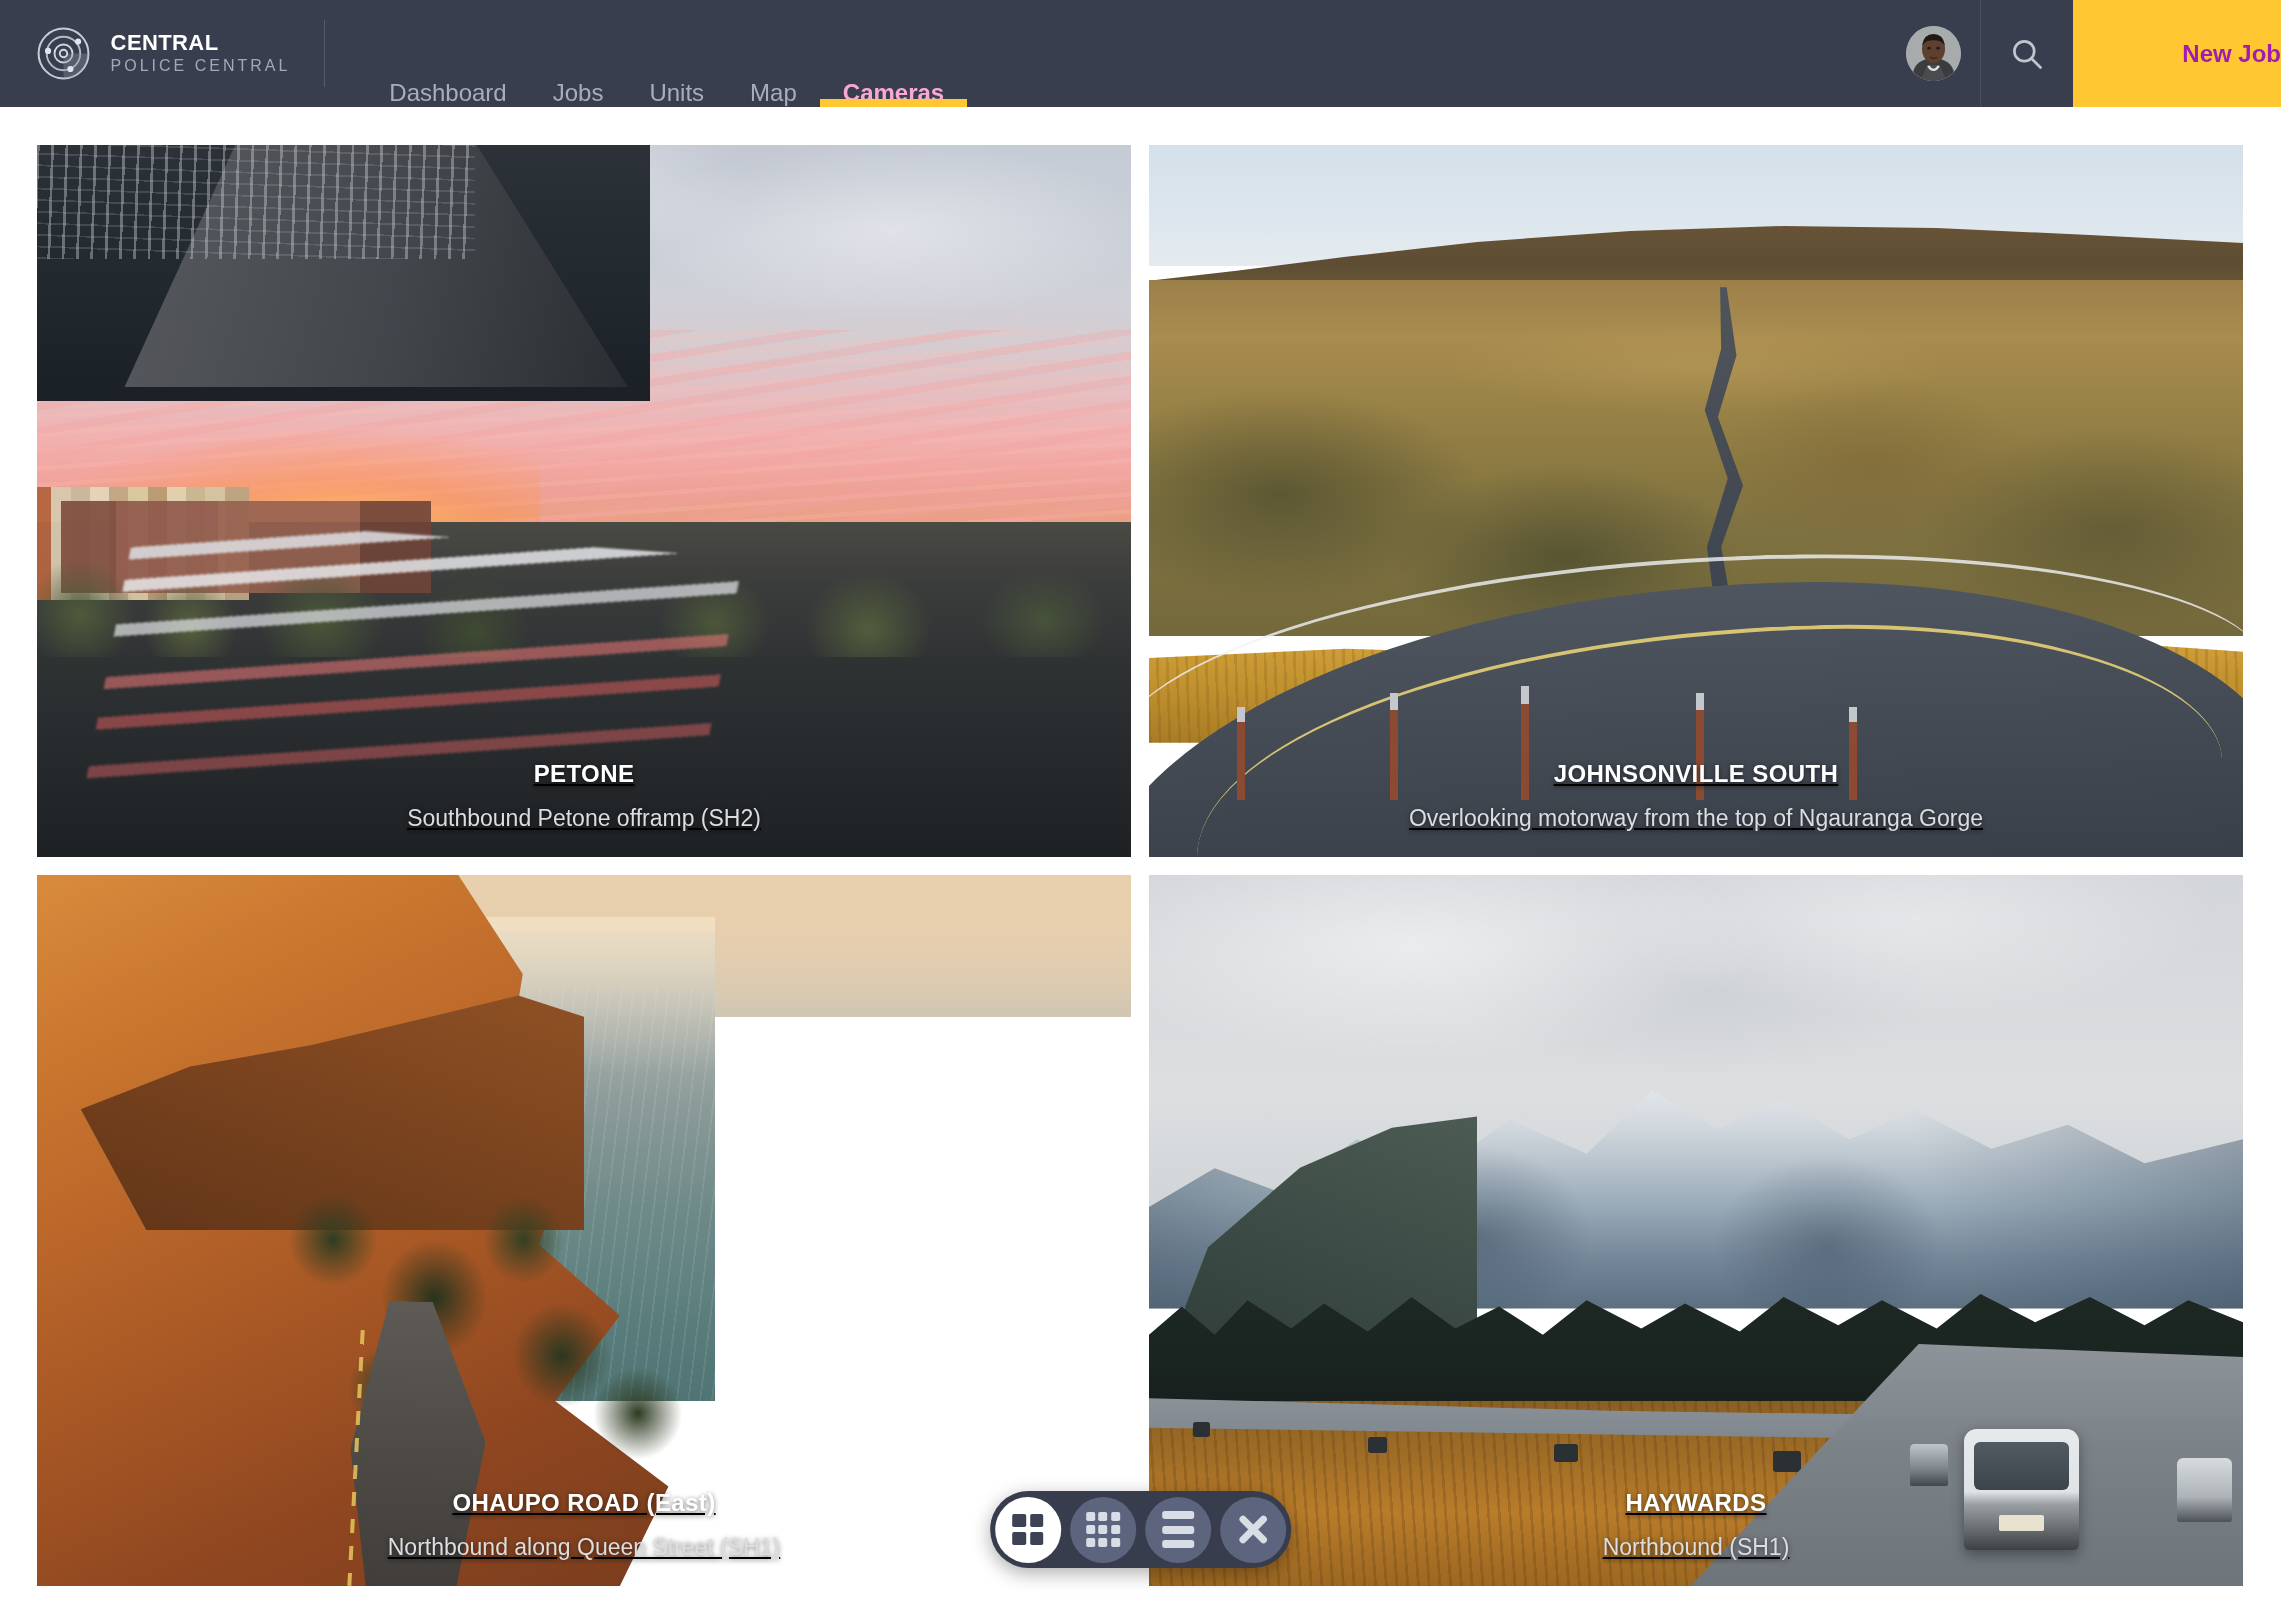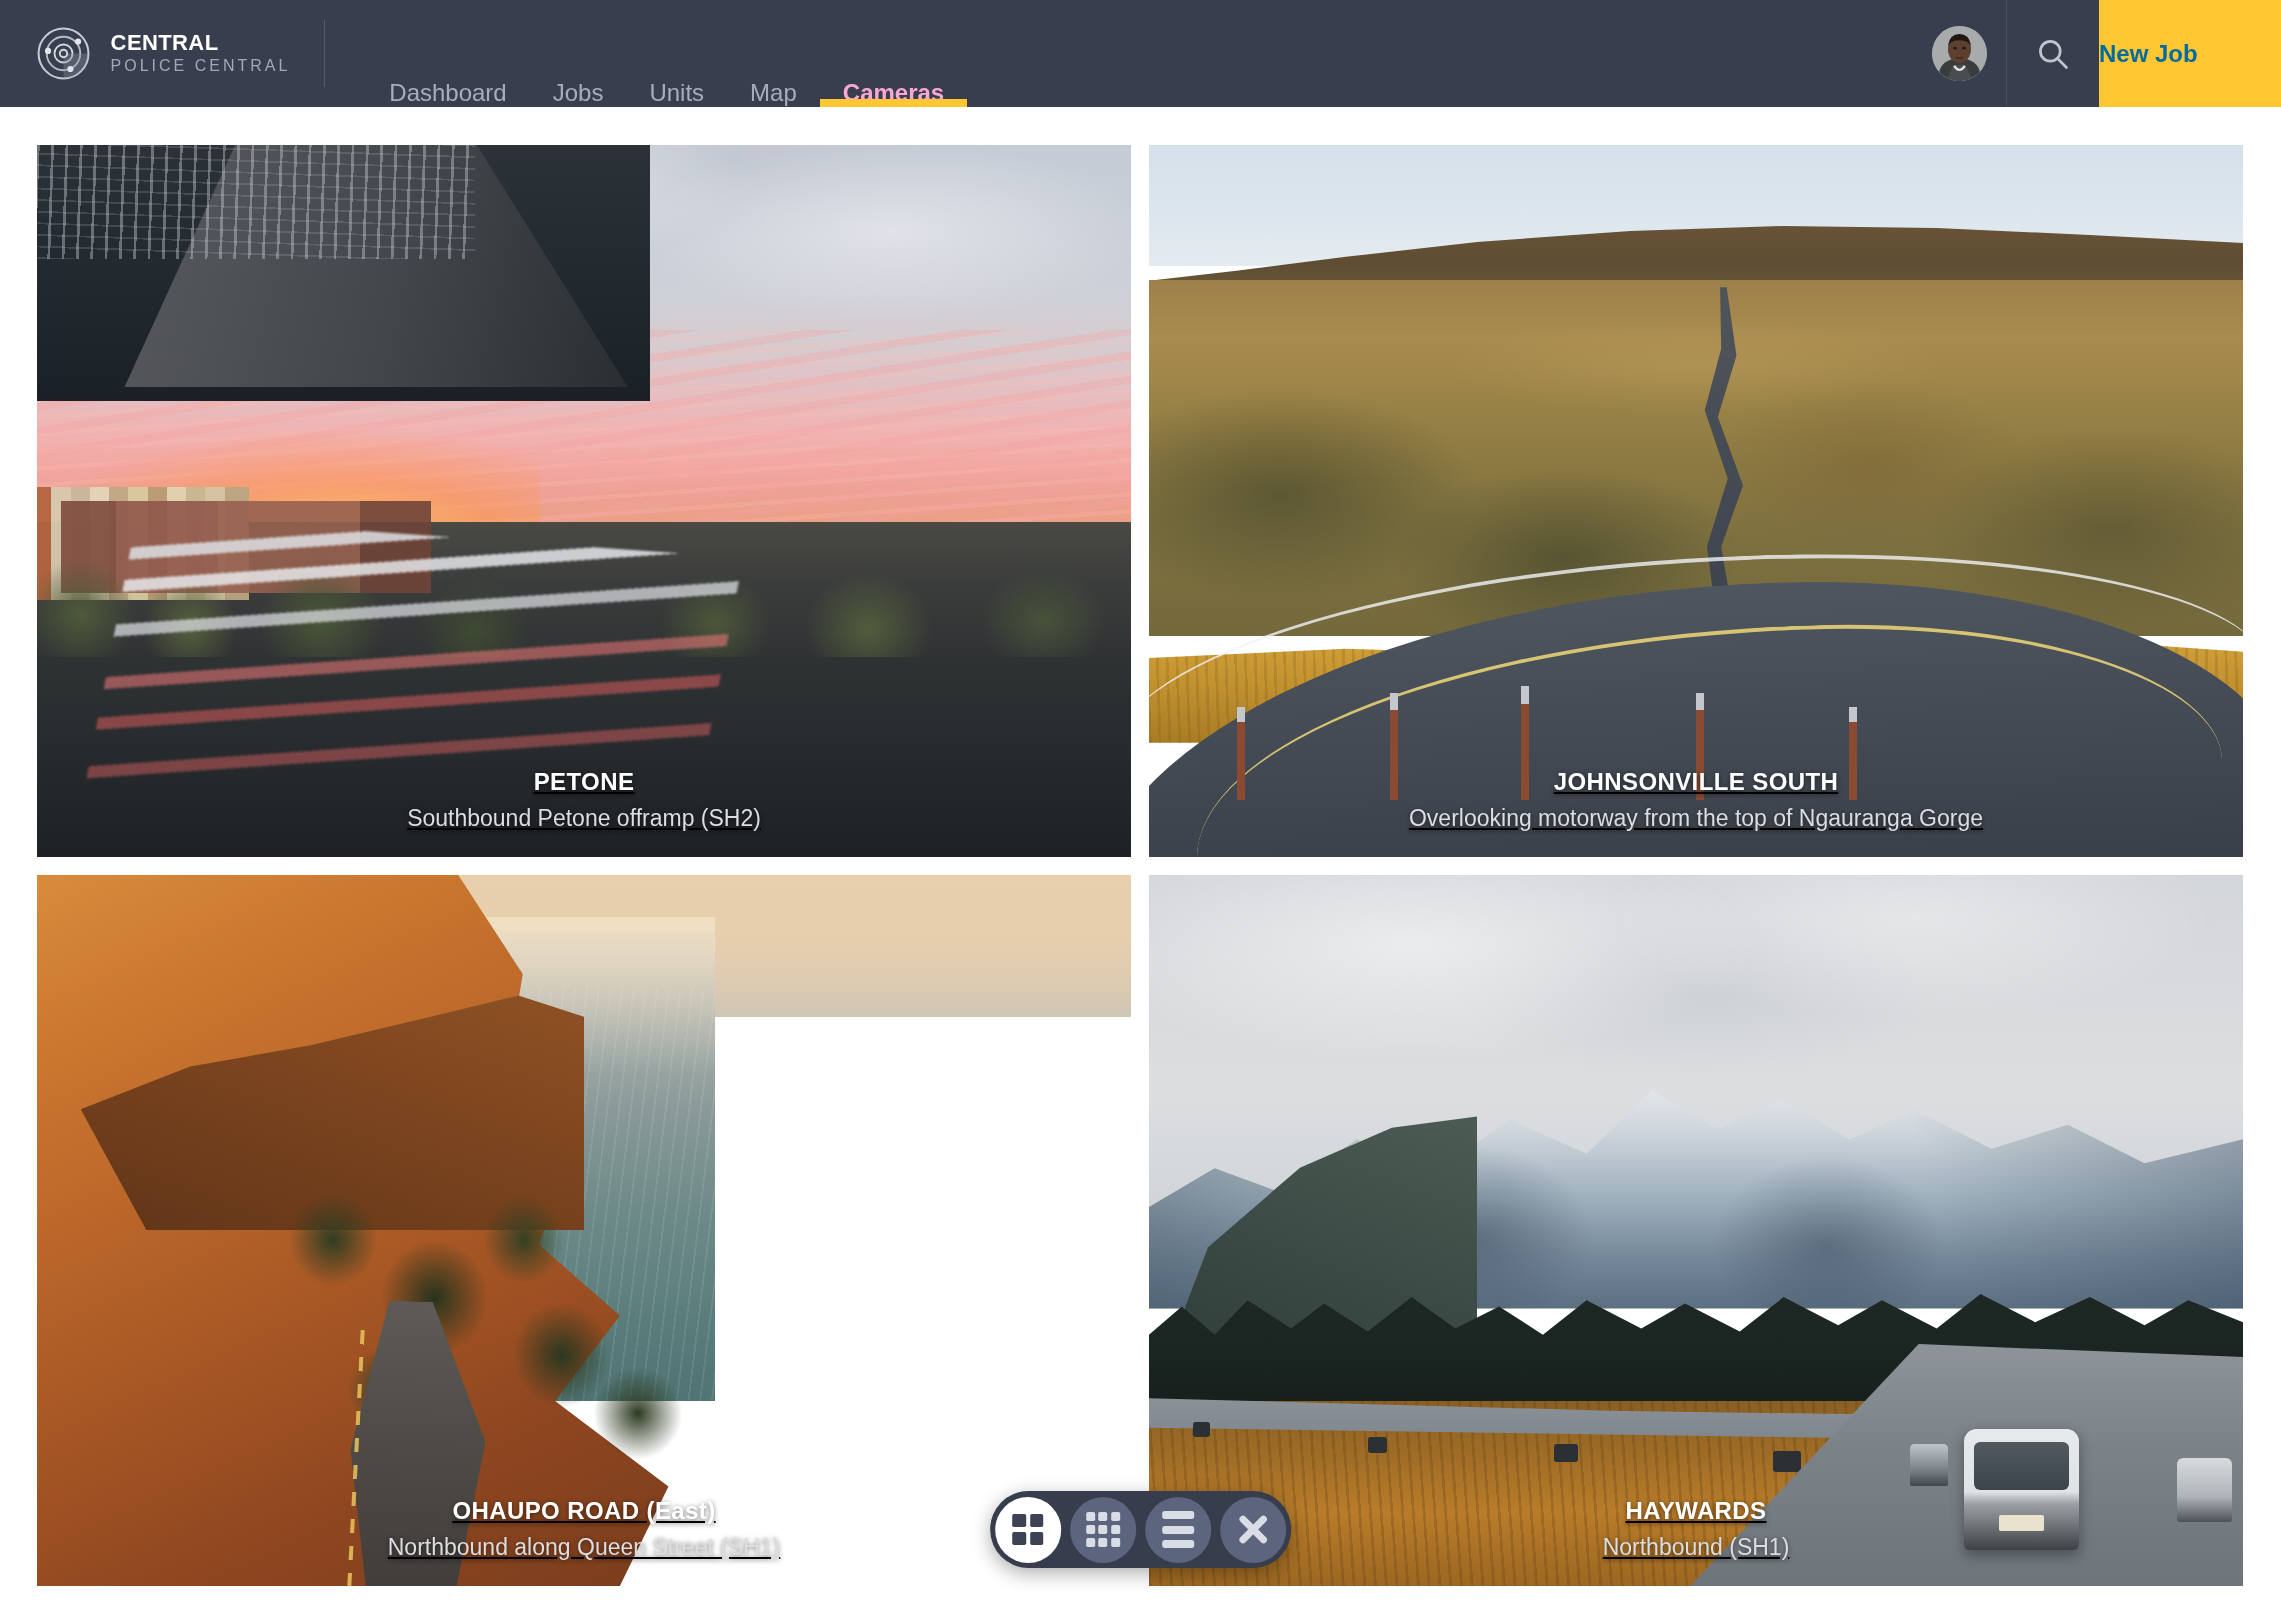--- a/index.html
+++ b/index.html
@@ -66,23 +66,23 @@
     width:55px; height:55px; border-radius:50%;
     overflow:hidden; position:relative;
     background:#9ea3a5; display:block;
   }
   .avatar svg { display:block; }
   .search-cell {
     width:93px; display:flex; align-items:center; justify-content:center;
     border-left:0.9px solid #4b5061; cursor:pointer;
   }
   .newjob-btn {
-    width:182px; background:#ffc832;
-    display:flex; align-items:center; justify-content:flex-start;
-    color:#0369a1; font-size:24px; font-weight:bold;
+    width:208px; background:#ffc832;
+    display:flex; align-items:center; justify-content:flex-end;
+    color:#a21caf; font-size:24px; font-weight:bold;
     cursor:pointer;
   }
 
   
   .grid {
     position:absolute;
     left:37px; top:145px;
     width:2206px; height:1441px;
     display:grid;
     grid-template-columns:1fr 1fr;
@@ -100,21 +100,21 @@
     text-shadow:0 0.9px 5.3px rgba(0,0,0,.55);
     pointer-events:none;
     text-decoration:underline;
   }
   .cam-name {
     color:#ffffff; font-size:24px; font-weight:bold;
     letter-spacing:0.4px; line-height:1.25;
   }
   .cam-desc {
     color:#dcdde1; font-size:23px; font-weight:normal;
-    line-height:1.3; margin-top:7px;
+    line-height:1.3; margin-top:15px;
   }
 
   
   .layer { position:absolute; inset:0; }
 
   
   .petone-sky {
     position:absolute; left:0; right:0; top:0; height:56%;
     background:
       linear-gradient(180deg,#c6ccd6 0%,#c9ced7 22%,#cfd1d8 38%,#d6ccd0 50%,

